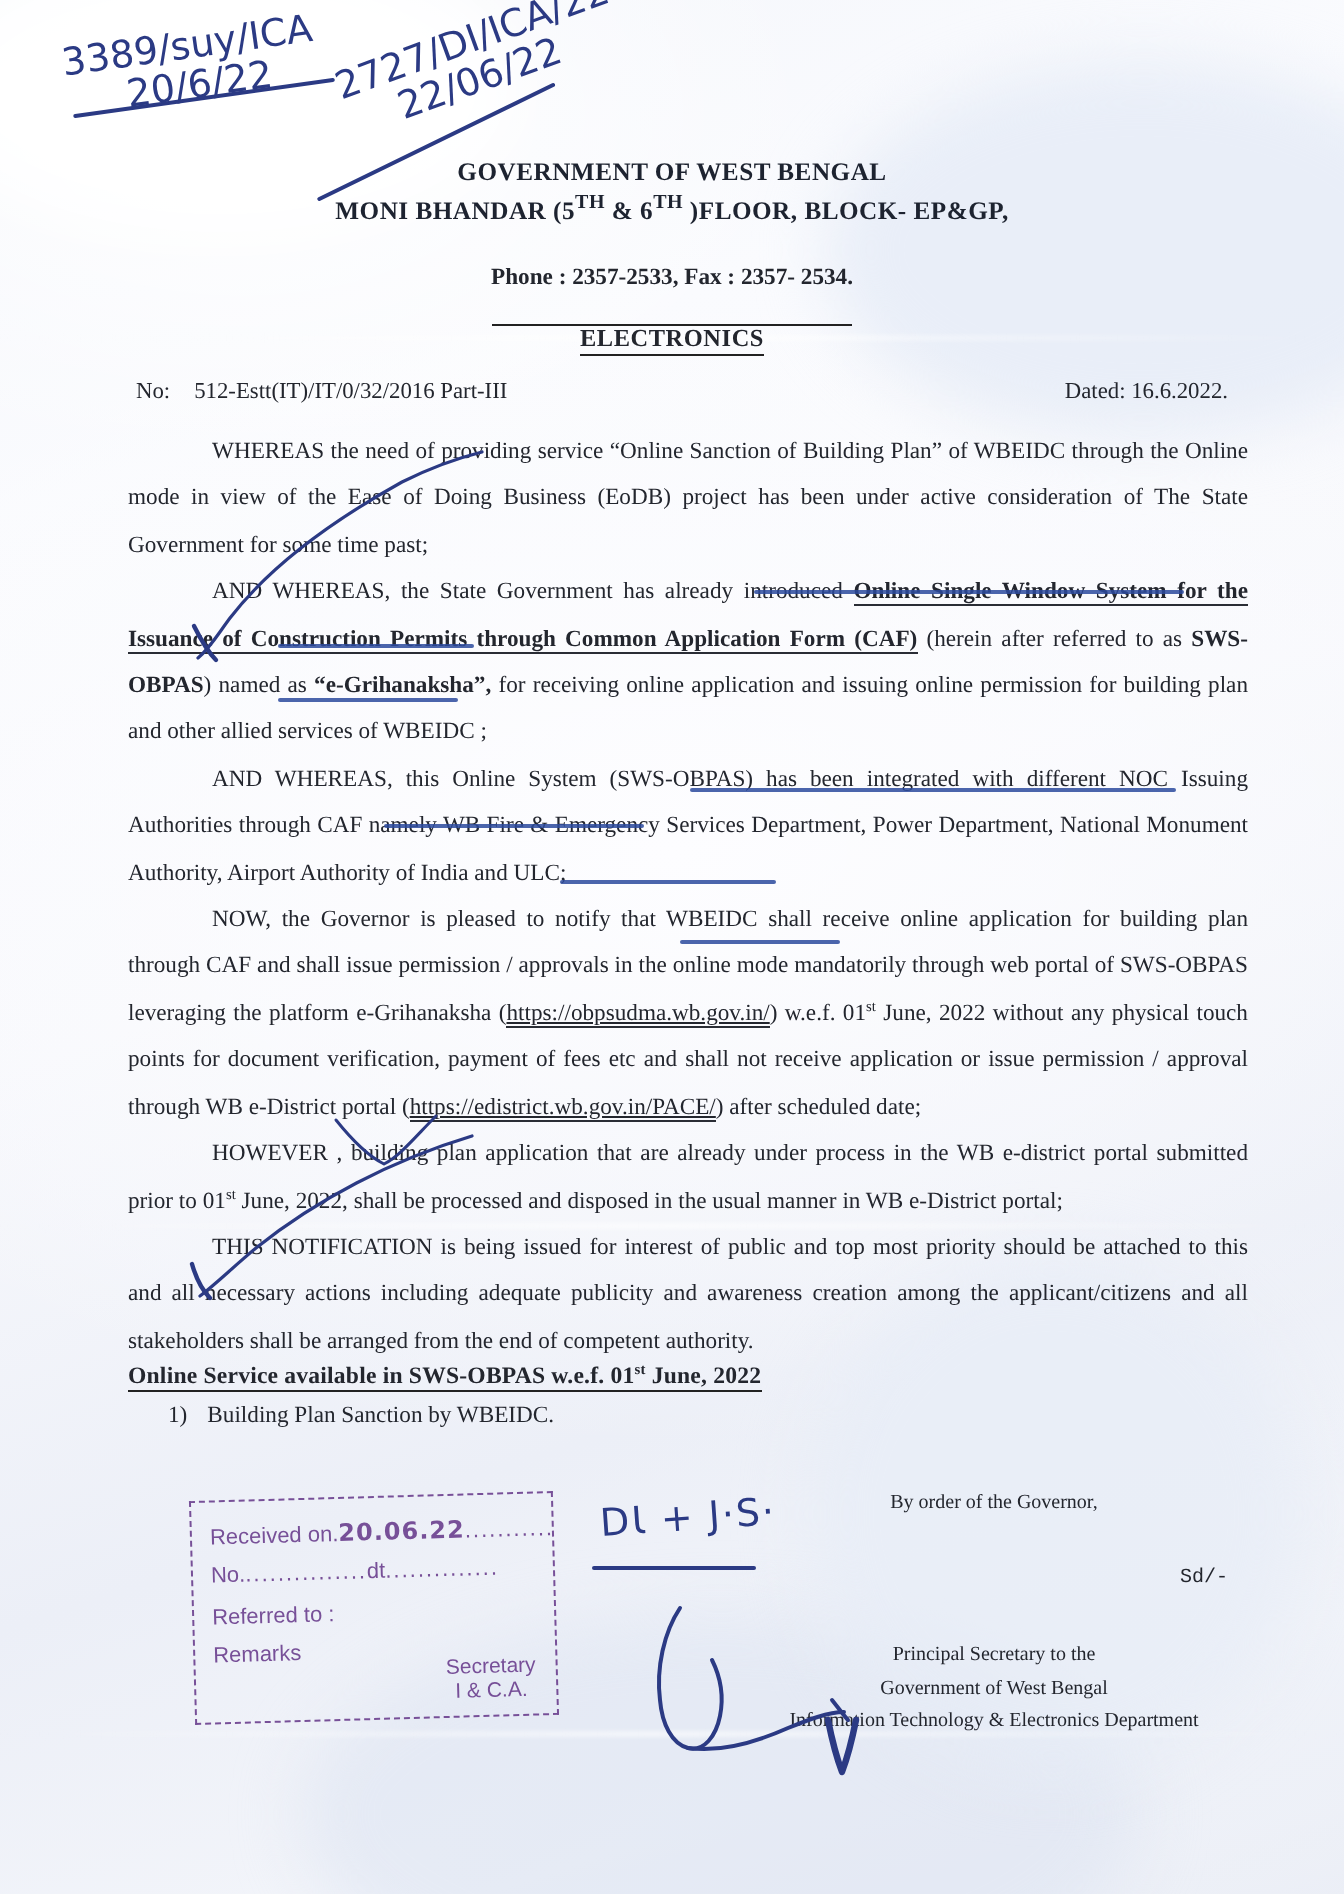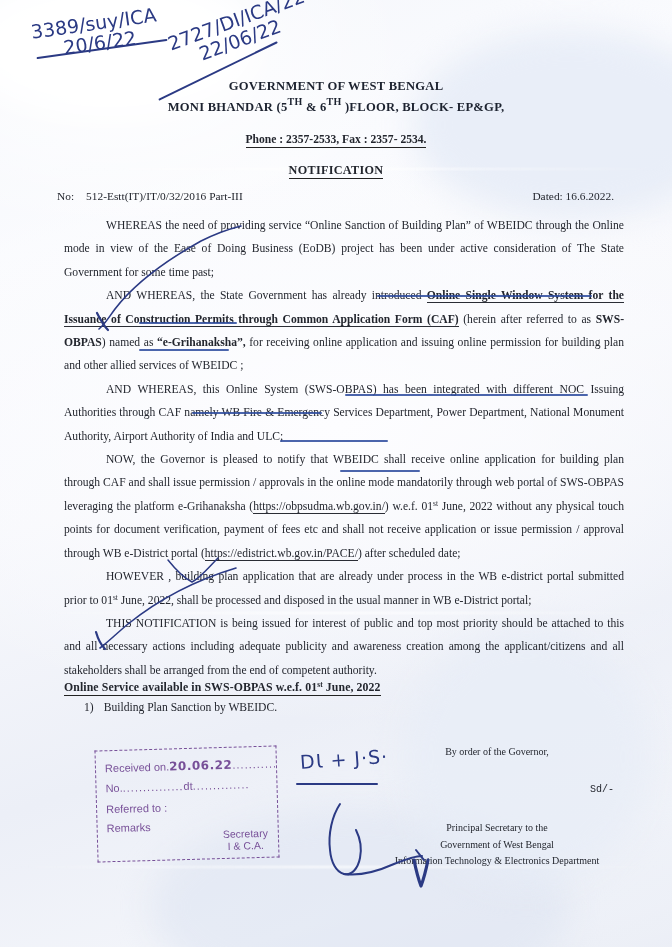--- a/index.html
+++ b/index.html
@@ -57,42 +57,42 @@
     color: #1d2330;
   }
   .header .hline.l2 { font-size: 12.9px; }
   .header sup { font-size: 10px; vertical-align: .55em; }
   .header .phone {
     font-weight: bold;
     font-size: 11.6px;
     margin-top: 17px;
     display: inline-block;
     border-bottom: 1.1px solid #222;
-    padding-bottom: 0px;
+    padding-bottom: 16px;
   }
 
   .notif-wrap {
     position: absolute;
     left: 0;
     right: 0;
     top: 160px;
     text-align: center;
   }
   .notif {
     font-weight: bold;
     font-size: 12.2px;
     letter-spacing: .3px;
     border-bottom: 1.1px solid #222;
     display: inline-block;
   }
 
   
   .refline {
     position: absolute;
-    left: 57px;
+    left: 68px;
     right: 58px;
     top: 190px;
     display: flex;
     justify-content: space-between;
     font-size: 11.4px;
   }
   .refline .refno .lbl { margin-right: 12px; }
 
   
   .body {
@@ -104,21 +104,21 @@
     line-height: 2.02;
     text-align: justify;
     text-justify: inter-word;
   }
   .body p {
     margin: 0 0 0 0;
     text-indent: 42px;
   }
   b { font-weight: bold; }
   .u { border-bottom: 1px solid #2a2d35; }
-  .lnk { border-bottom: 1px solid #2a2d35; }
+  .lnk { border-bottom: 1px solid #2a2d35; text-decoration: underline; }
   sup.ord { font-size: 7.4px; vertical-align: .6em; }
 
   .svc-head {
     position: absolute;
     left: 64px;
     top: 680px;
     font-size: 11.8px;
     font-weight: bold;
     border-bottom: 1.2px solid #222;
     display: inline-block;
@@ -241,21 +241,21 @@
   <div class="crease" style="left:0;right:0;top:612px;"></div>
   <div class="crease" style="left:0;right:0;top:866px;"></div>
 
   <div class="header">
     <div class="hline">GOVERNMENT OF WEST BENGAL</div>
     <div class="hline"><span>MONI BHANDAR (5</span><sup>TH</sup><span> &amp; 6</span><sup>TH</sup><span> )FLOOR, BLOCK- EP&amp;GP,</span></div>
     <div class="phone">Phone : 2357-2533, Fax : 2357- 2534.</div>
   </div>
 
   <div class="notif-wrap">
-    <span class="notif">NOTIFICATION</span>
+    <span class="notif">ELECTRONICS</span>
   </div>
 
   <div class="refline">
     <div class="refno"><span class="lbl">No:</span><span>512-Estt(IT)/IT/0/32/2016 Part-III</span></div>
     <div>Dated: 16.6.2022.</div>
   </div>
 
   <div class="body">
 
     <p><span>WHEREAS the need of providing service “Online Sanction of Building Plan” of WBEIDC through the Online mode in view of the Ease of Doing Business (EoDB) project has been under active consideration of The State Government for some time past;</span></p>

